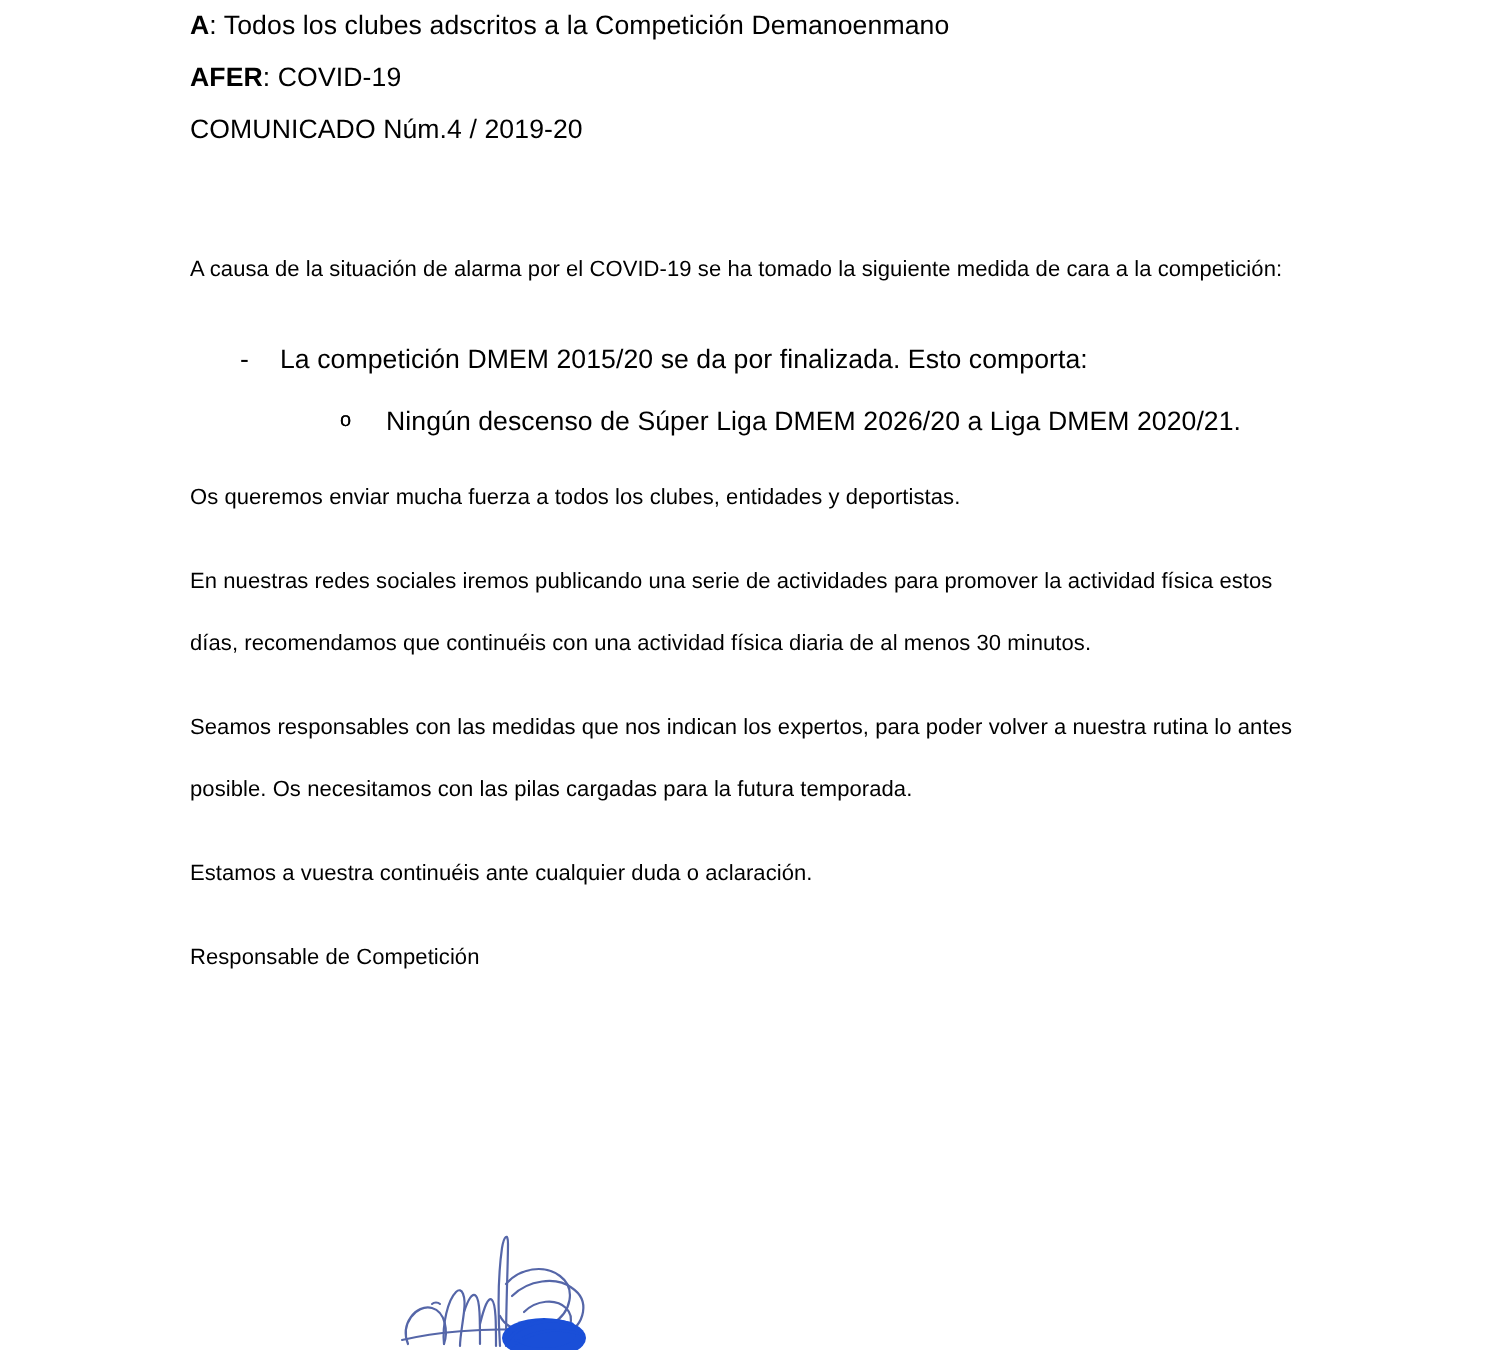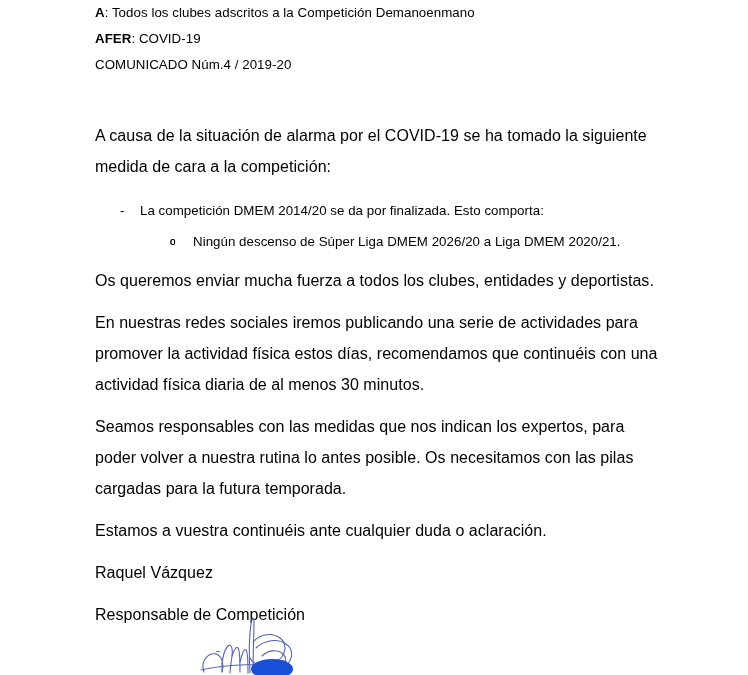--- a/index.html
+++ b/index.html
@@ -38,21 +38,21 @@
     font-weight: bold;
   }
   .underlined {
     text-underline-offset: 2px;
   }
   .spacer-lg {
     height: 42px;
   }
   p.para {
     margin: 0;
-    font-size: 16px;
+    font-size: 11px;
     line-height: 31px;
     letter-spacing: 0.04px;
     text-align: left;
   }
   .para + .para {
     margin-top: 11px;
   }
   .gap-before-list {
     height: 13px;
   }
@@ -129,41 +129,40 @@
 
     <div class="spacer-lg"></div>
 
     <p class="para">A causa de la situación de alarma por el COVID-19 se ha tomado la siguiente medida de cara a la competición:</p>
 
     <div class="gap-before-list"></div>
 
     <ul class="lvl1">
       <li>
         <span class="marker">-</span>
-        <span>La competición DMEM 2014/20 se da por finalizada. Esto comporta:</span>
+        <span>La competición DMEM 2015/20 se da por finalizada. Esto comporta:</span>
         <ul class="lvl2">
           <li>
             <span class="marker">o</span>
           </li>
           <li>
             <span class="marker">o</span>
             <span>Ningún descenso de Súper Liga DMEM 2026/20 a Liga DMEM 2020/21.</span>
           </li>
         </ul>
       </li>
     </ul>
 
     <div class="gap-after-list"></div>
 
     <p class="para">Os queremos enviar mucha fuerza a todos los clubes, entidades y deportistas.</p>
     <p class="para">En nuestras redes sociales iremos publicando una serie de actividades para promover la actividad física estos días, recomendamos que continuéis con una actividad física diaria de al menos 30 minutos.</p>
     <p class="para">Seamos responsables con las medidas que nos indican los expertos, para poder volver a nuestra rutina lo antes posible. Os necesitamos con las pilas cargadas para la futura temporada.</p>
     <p class="para">Estamos a vuestra continuéis ante cualquier duda o aclaración.</p>
 
-    <p class="para">Raquel Vázquez</p>
     <p class="para">Responsable de Competición</p>
 
   </div>
 
   <div class="sig-wrap">
     <svg width="140" height="63" viewBox="0 0 140 63" fill="none" xmlns="http://www.w3.org/2000/svg">
       <g stroke="#5566a8" fill="none" stroke-linecap="round" stroke-linejoin="round">
         <path d="M6 60 C2 50 10 40 18 42 C25 44 26 54 24 60" stroke-width="1.1"></path>
         <path d="M24 60 C23 50 26 38 30 34 C33 31 35 36 34 44 C33 52 32 57 32 61" stroke-width="1.1"></path>
         <path d="M34 44 C36 38 38 34 40 36 C42 38 42 48 42 60" stroke-width="1.1"></path>

